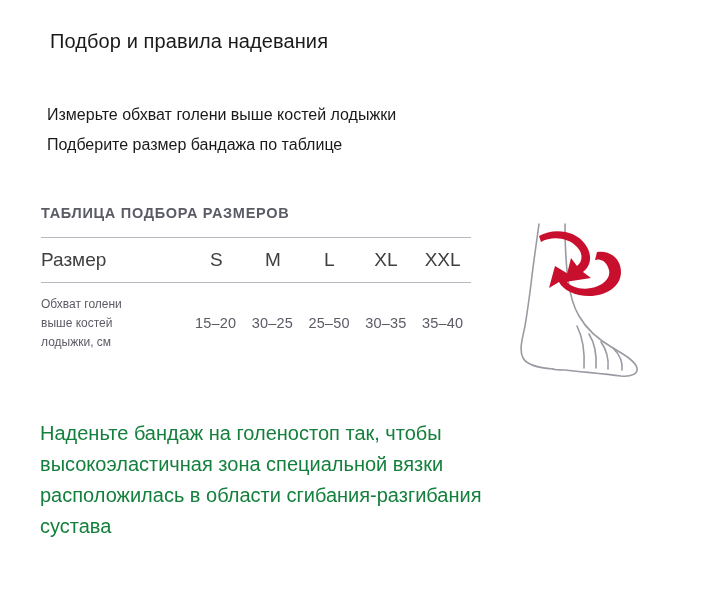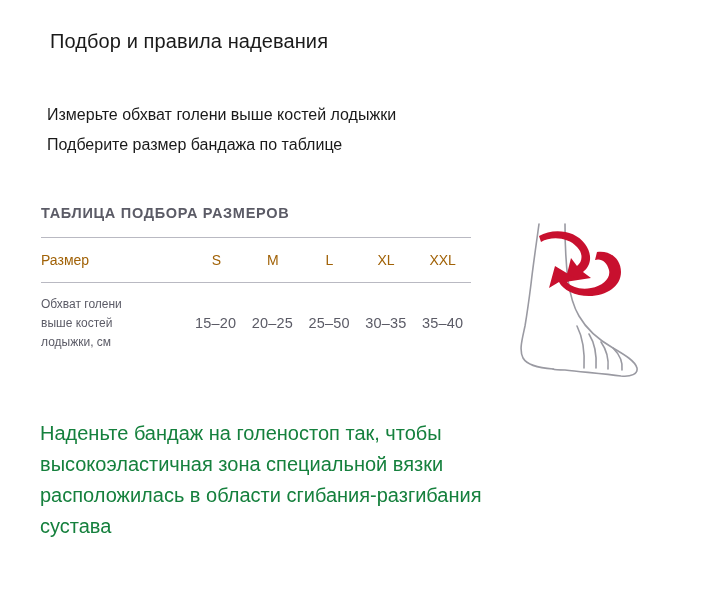--- a/index.html
+++ b/index.html
@@ -70,22 +70,22 @@
     vertical-align: middle;
     font-weight: normal;
   }
   .rule {
     border-top: 1px solid #b9b9c2;
     height: 0;
     width: 430px;
   }
   .row-head td {
     height: 44px;
-    font-size: 14px;
-    color: #a16207;
+    font-size: 19px;
+    color: #404040;
   }
   .row-body td {
     height: 72px;
     font-size: 12px;
     color: #5b5b66;
     padding-top: 4px;
   }
   td.label-cell {
     width: 148px;
   }
@@ -157,21 +157,21 @@
     <div class="rule"></div>
     <table class="size-table">
       <tbody>
           <tr class="row-body">
         <td class="label-cell">
           <span class="label-multiline">Обхват голени</span><br>
           <span class="label-multiline">выше костей</span><br>
           <span class="label-multiline">лодыжки, см</span>
         </td>
         <td class="val-cell">15–20</td>
-        <td class="val-cell">20–25</td>
+        <td class="val-cell">30–25</td>
         <td class="val-cell">25–50</td>
         <td class="val-cell">30–35</td>
         <td class="val-cell">35–40</td>
       </tr>
     </tbody>
       </table>
   </div>
 
   <div class="illustration">
     <svg width="175" height="165" viewBox="0 0 175 165" xmlns="http://www.w3.org/2000/svg">

